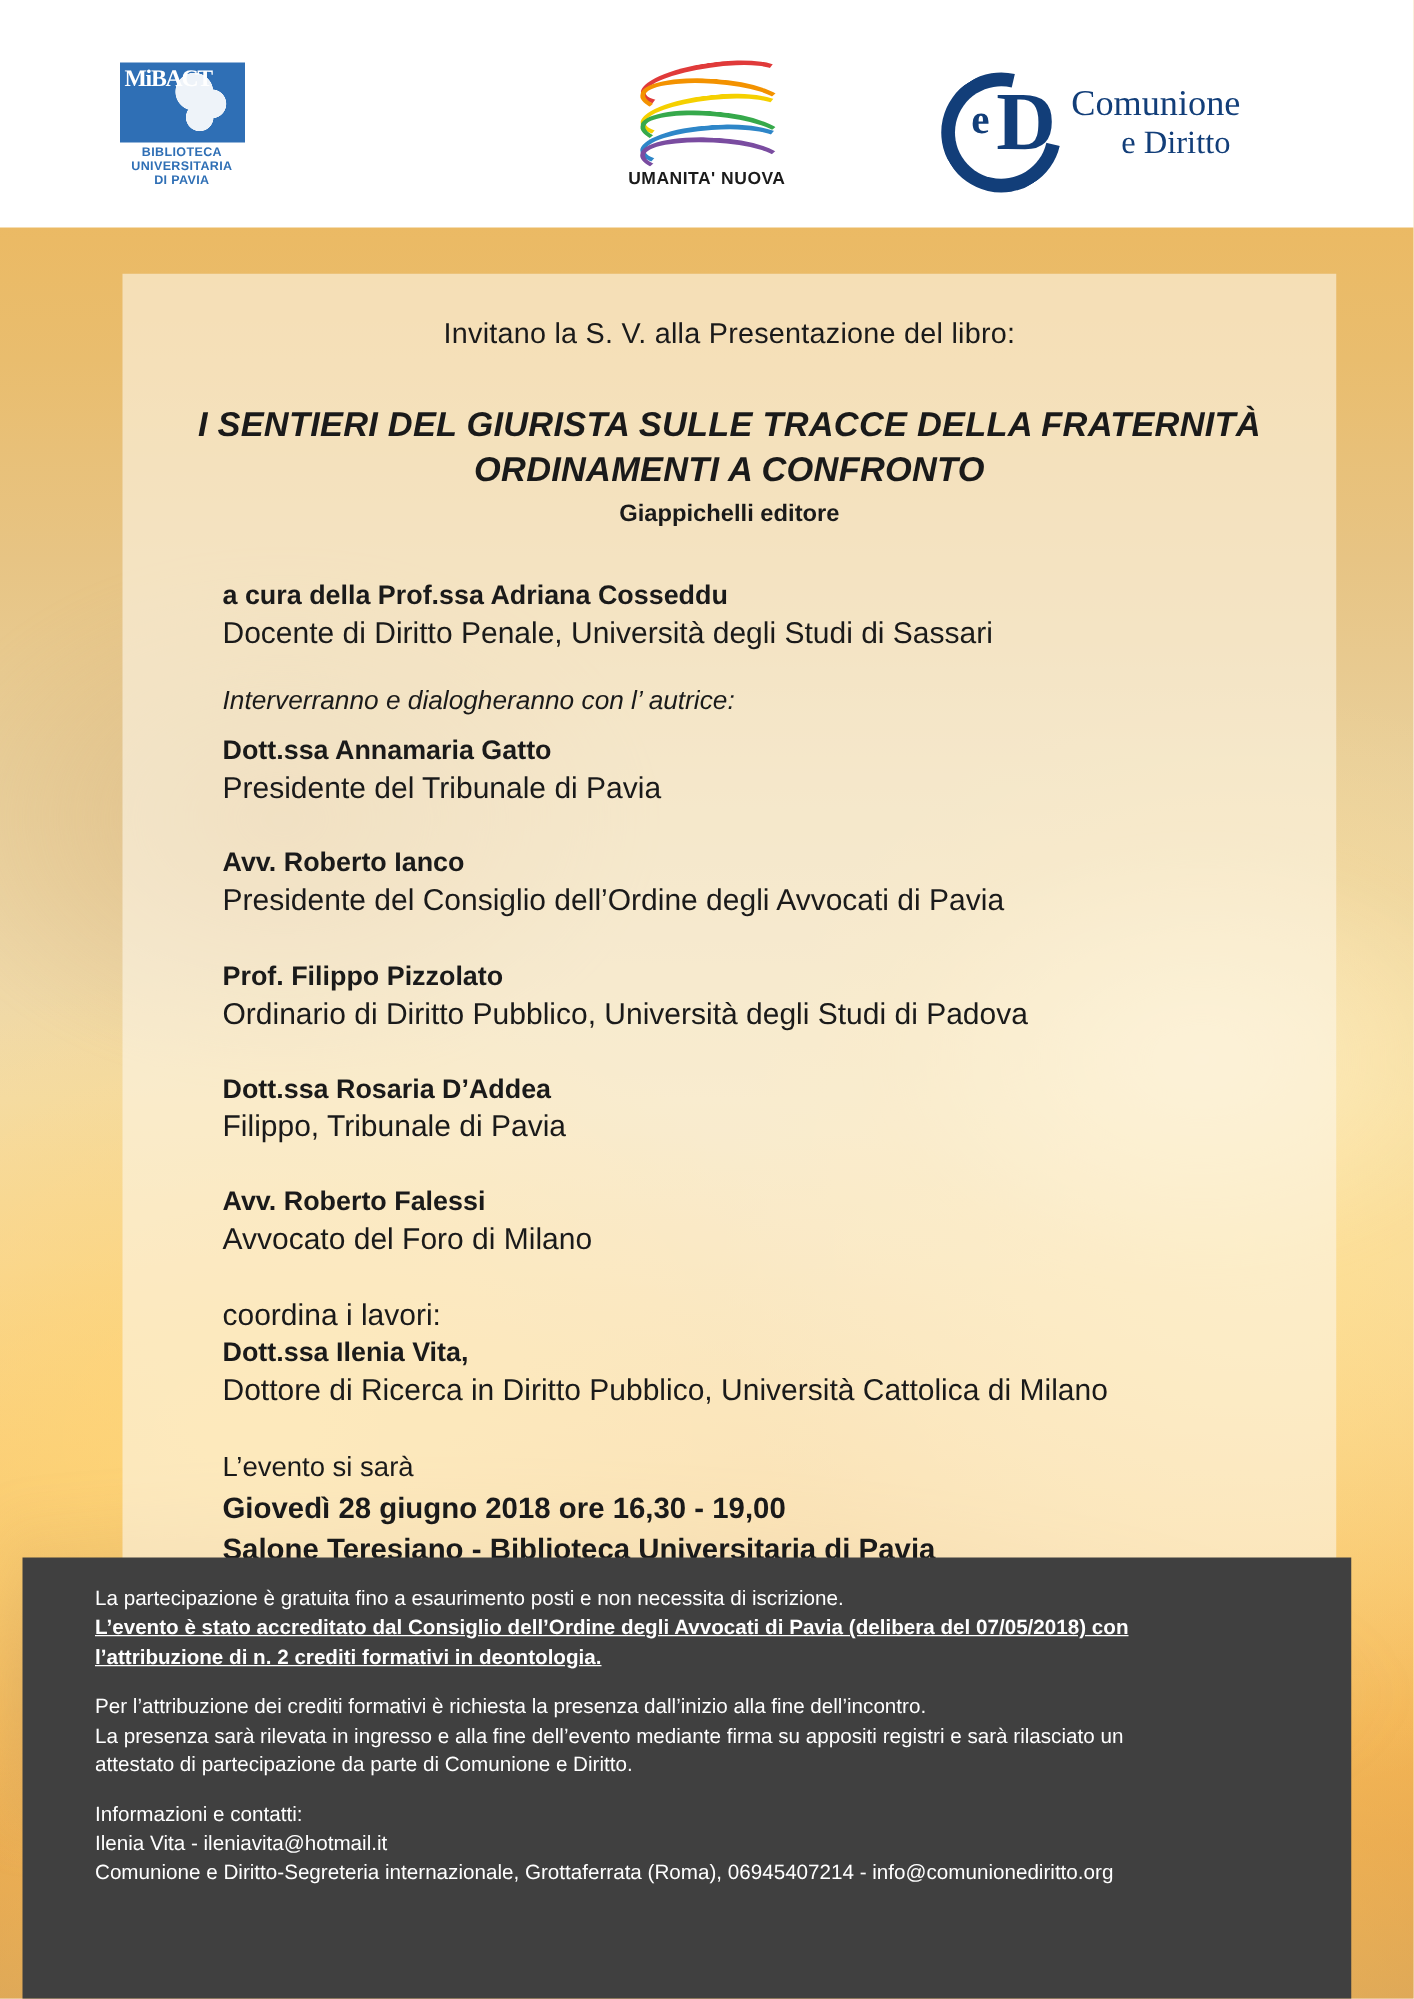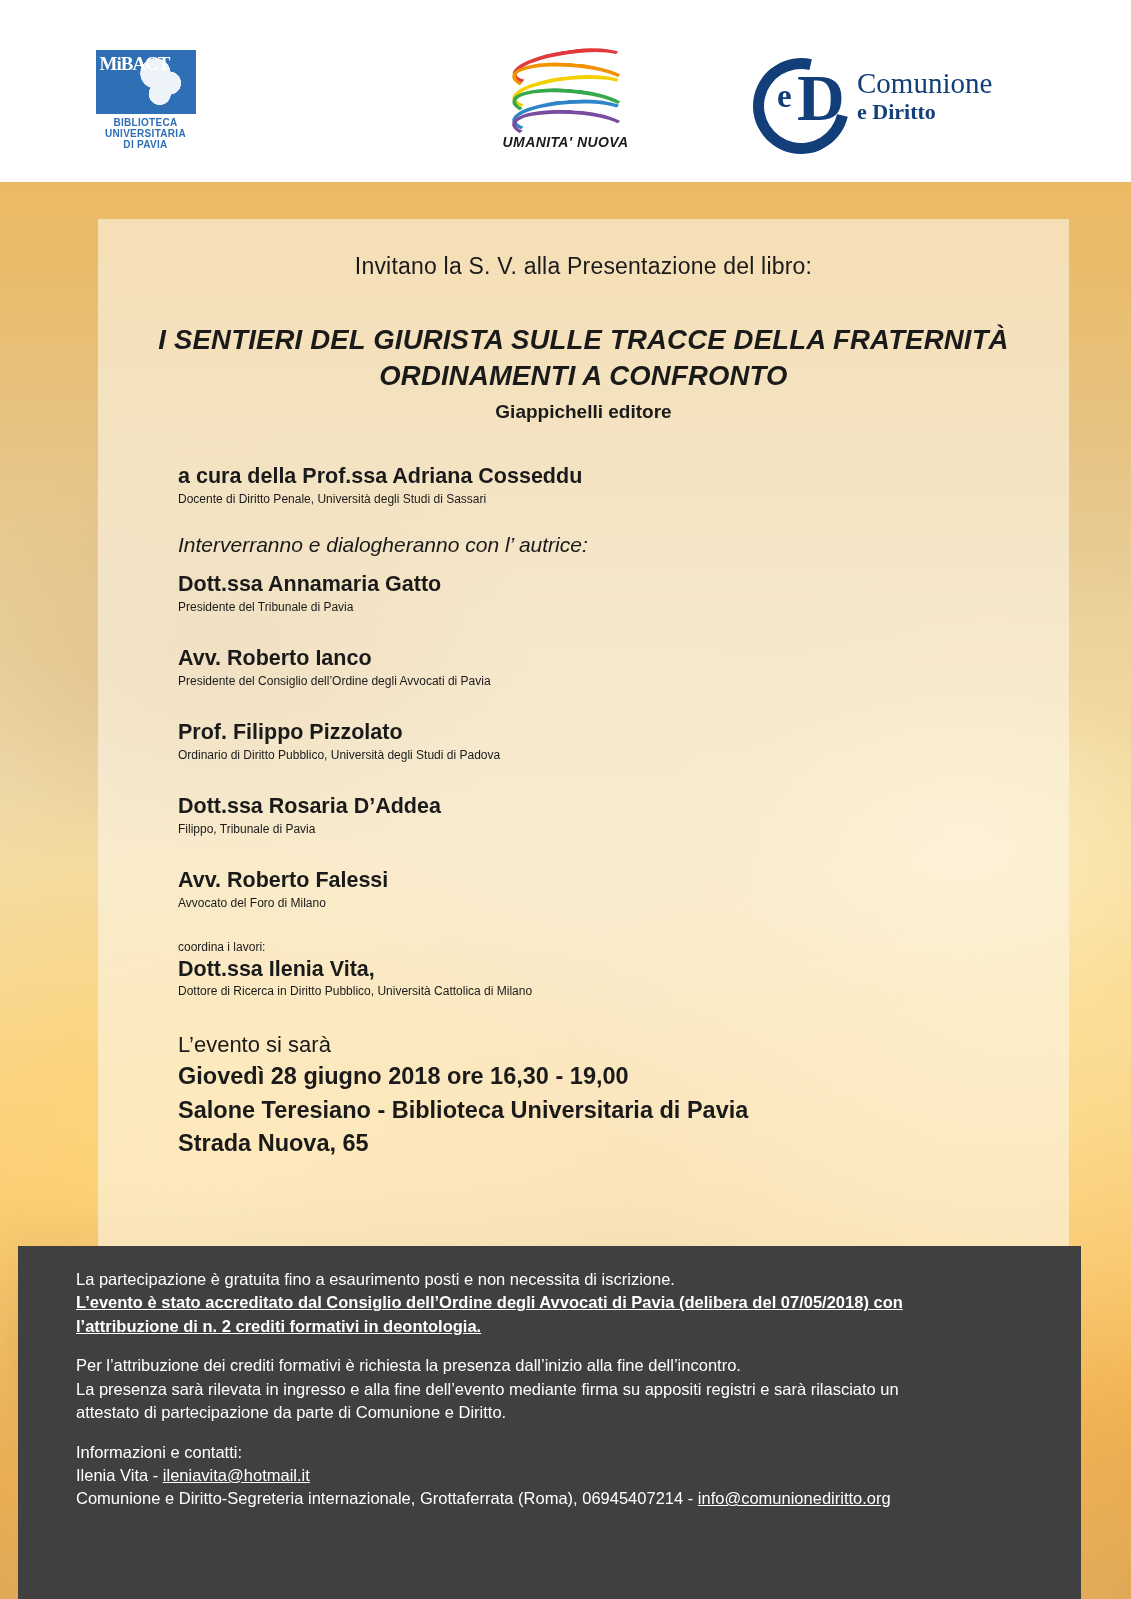--- a/index.html
+++ b/index.html
@@ -118,21 +118,20 @@
     line-height: 1.12;
     letter-spacing: 0.3px;
   }
 
   .logo-umanita {
     position: absolute;
     left: 0; right: 0; top: 44px;
     margin: 0 auto;
     width: 220px;
     text-align: center;
-    font-style: italic;
   }
   .umanita-mark {
     width: 130px;
     height: 86px;
     margin: 0 auto;
     position: relative;
   }
   .umanita-mark span {
     position: absolute;
     left: 50%;
@@ -193,23 +192,24 @@
     position: absolute;
     left: 104px; top: 12px;
     font-family: "Liberation Serif", serif;
     color: #123e79;
   }
   .ced-words .l1 {
     font-size: 29px;
     line-height: 1.1;
   }
   .ced-words .l2 {
-    font-size: 22px;
-    font-weight: bold;
+    font-size: 26px;
+    font-weight: normal;
     line-height: 1.1;
+    margin-left: 40px;
   }
 
   
   .card {
     position: absolute;
     left: 98px; top: 219px;
     width: 971px;
     height: 1067px;
     background: rgba(252,246,231,0.62);
   }
@@ -240,21 +240,21 @@
   }
   .block {
     margin-top: 26px;
   }
   .nm {
     font-weight: bold;
     font-size: 21.5px;
     line-height: 1.3;
   }
   .rl {
-    font-size: 12px;
+    font-size: 24px;
     line-height: 1.35;
   }
   .italic-line {
     font-style: italic;
     font-size: 21px;
     margin-top: 26px;
   }
   .event-block { margin-top: 30px; }
   .event-intro {
     font-size: 22px;
@@ -280,21 +280,20 @@
     font-size: 16.5px;
     line-height: 1.42;
   }
   .footer .u-bold {
     font-weight: bold;
     text-decoration: underline;
   }
   .footer .grp { margin-top: 16px; }
   .footer a, .footer .link {
     color: #ffffff;
-    text-decoration: underline;
     text-align: right;
   }
 </style>
 </head>
 <body>
 
 <div class="poster">
   <div class="bg">
     <div class="bg-cloud1"></div>
     <div class="bg-cloud2"></div>

